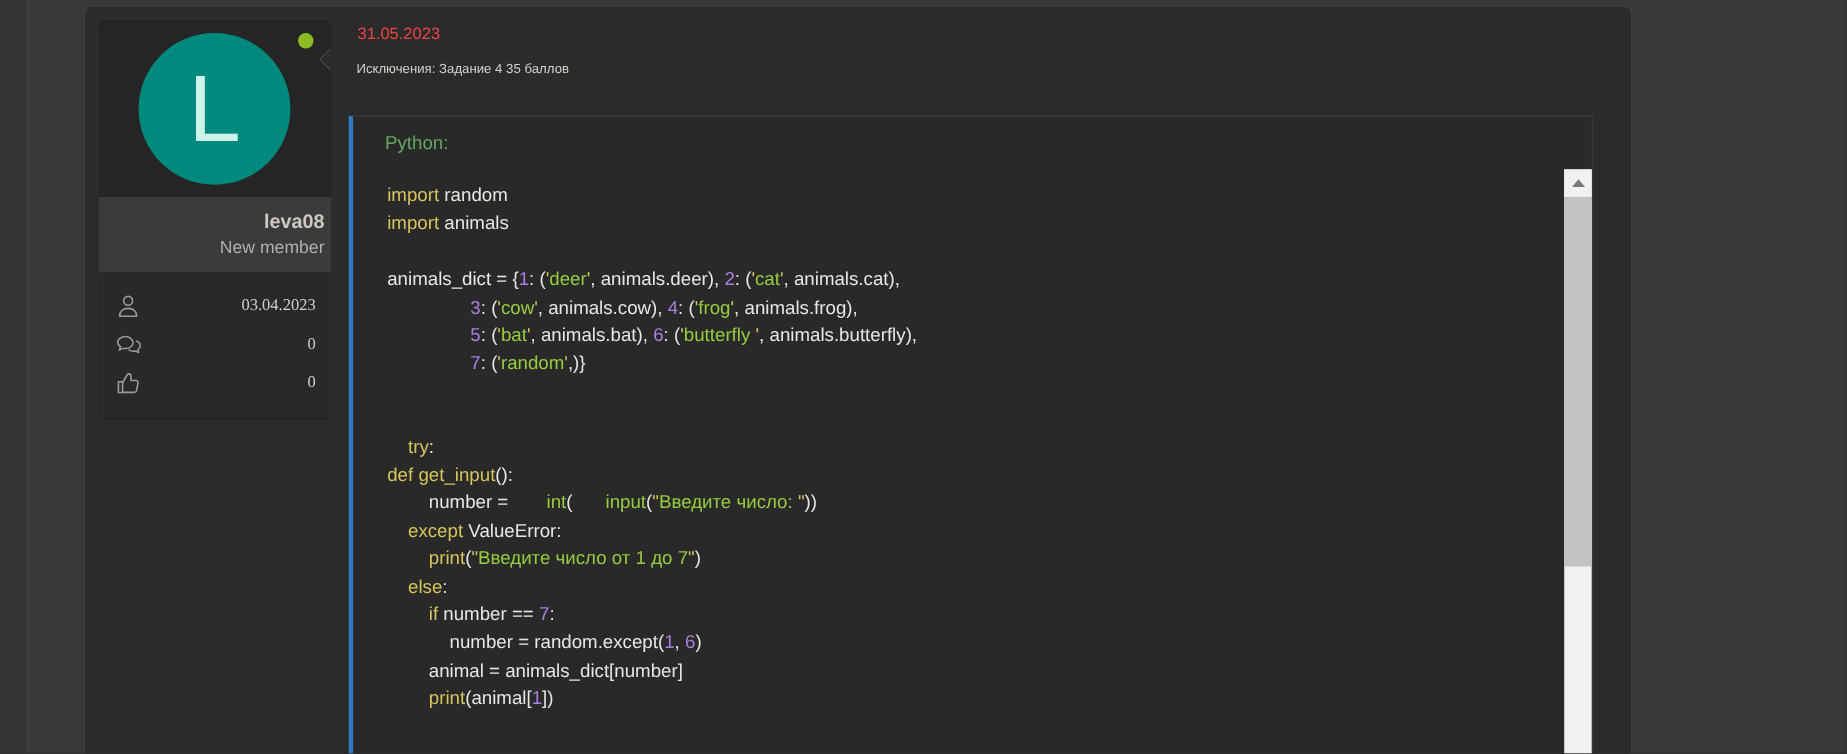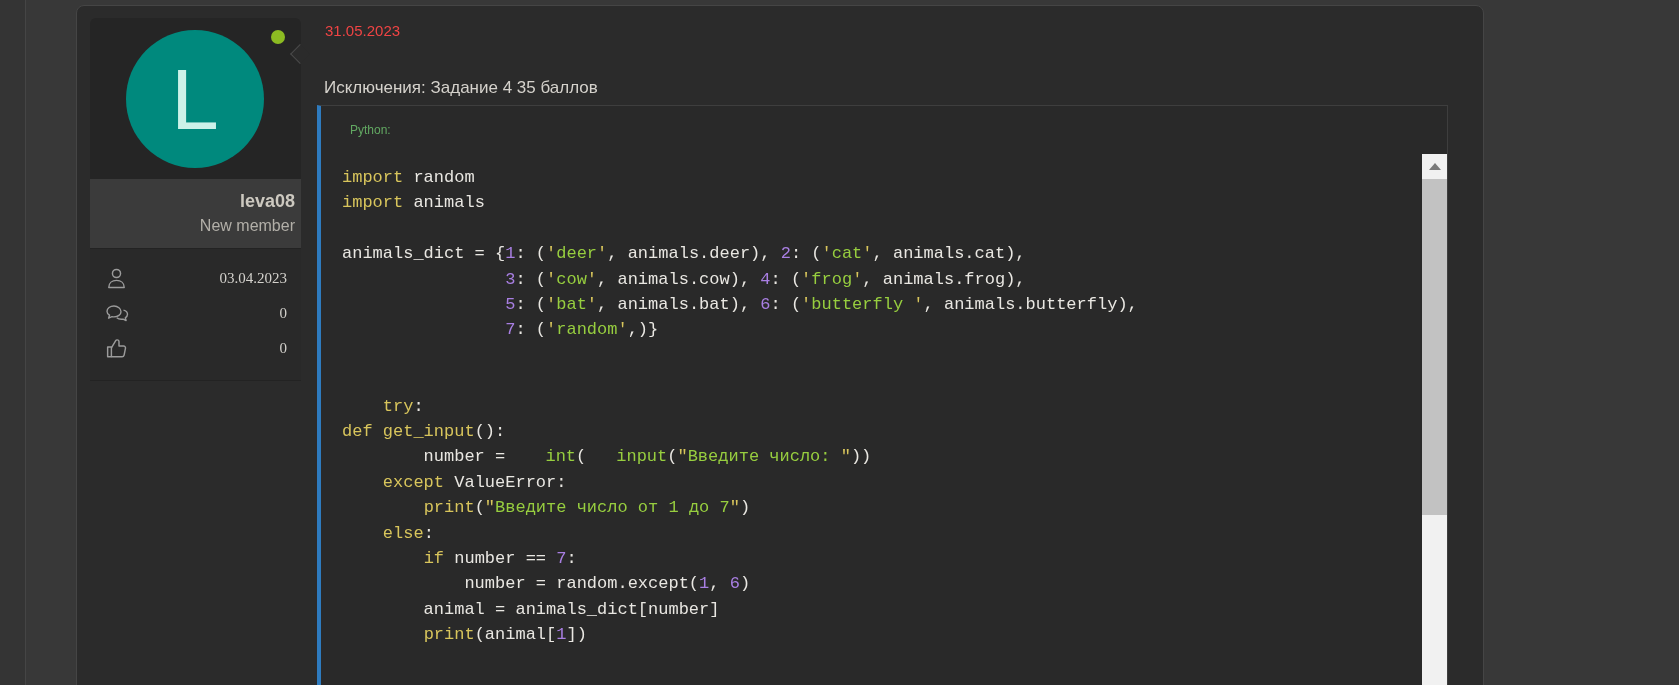--- a/index.html
+++ b/index.html
@@ -54,33 +54,33 @@
   }
   
   .beak {
     position:absolute; left:216px; top:41px; width:14px; height:14px;
     background:#2b2b2b; transform:rotate(45deg);
     border-left:1px solid #4a4a4a; border-bottom:1px solid #4a4a4a;
   }
   
   .content { position:absolute; left:240px; top:0; right:20px; }
   .post-date { position:absolute; left:8px; top:16px; font-size:15px; color:#ef4444; cursor:pointer; }
-  .post-title { position:absolute; left:7px; top:72px; font-size:17px; color:#d5d2cc; }
+  .post-title { position:absolute; left:7px; top:49px; font-size:12px; color:#d5d2cc; }
   .code-block {
     position:absolute; left:0; top:99px; width:1131px; height:680px;
     background:#292929;
     border:1px solid #3e3e3e;
     border-left:4px solid var(--accent-blue,#2e7bbf);
   }
   .code-header { height:48px; display:flex; align-items:center; padding-left:29px; }
-  .code-lang-label { font-size:12px; color:var(--label-green,#62a862); }
+  .code-lang-label { font-size:17px; color:var(--label-green,#62a862); }
   .code-scroll { position:absolute; left:0; top:48px; right:25px; bottom:0; overflow:hidden; }
   .code-lines {
-    padding:11px 0 0 21px;
-    font-family:Liberation Mono, monospace;
+    padding:11px 0 0 31px;
+    font-family:Liberation Sans, sans-serif;
     font-size:17px; line-height:25.4px;
     color:var(--code-text,#e9e7e2);
   }
   .code-line { white-space:pre; min-height:25.4px; }
   .tok-kw  { color:var(--keyword,#d8c55c); }
   .tok-fn  { color:var(--function-name,#d8c55c); }
   .tok-q   { color:var(--quote,#d8c55c); }
   .tok-str { color:var(--string,#97ce3f); }
   .tok-bi  { color:var(--builtin,#97ce3f);margin-left:30px; }
   .tok-num { color:var(--number,#a97fe3); }

